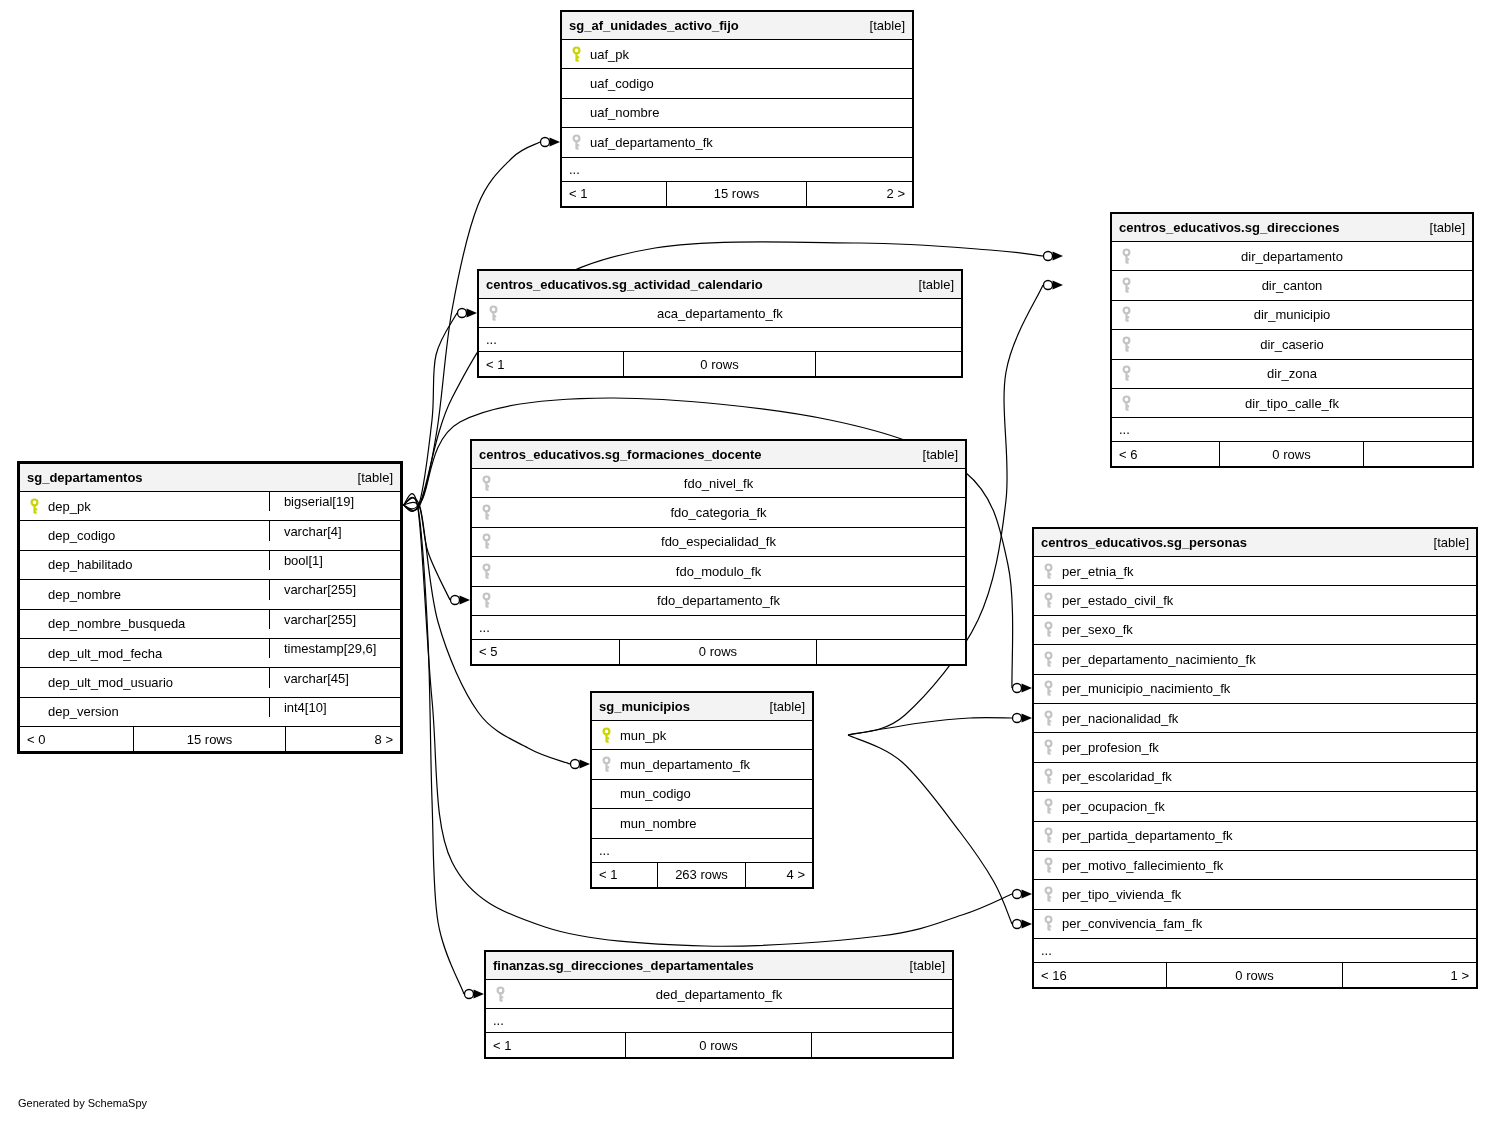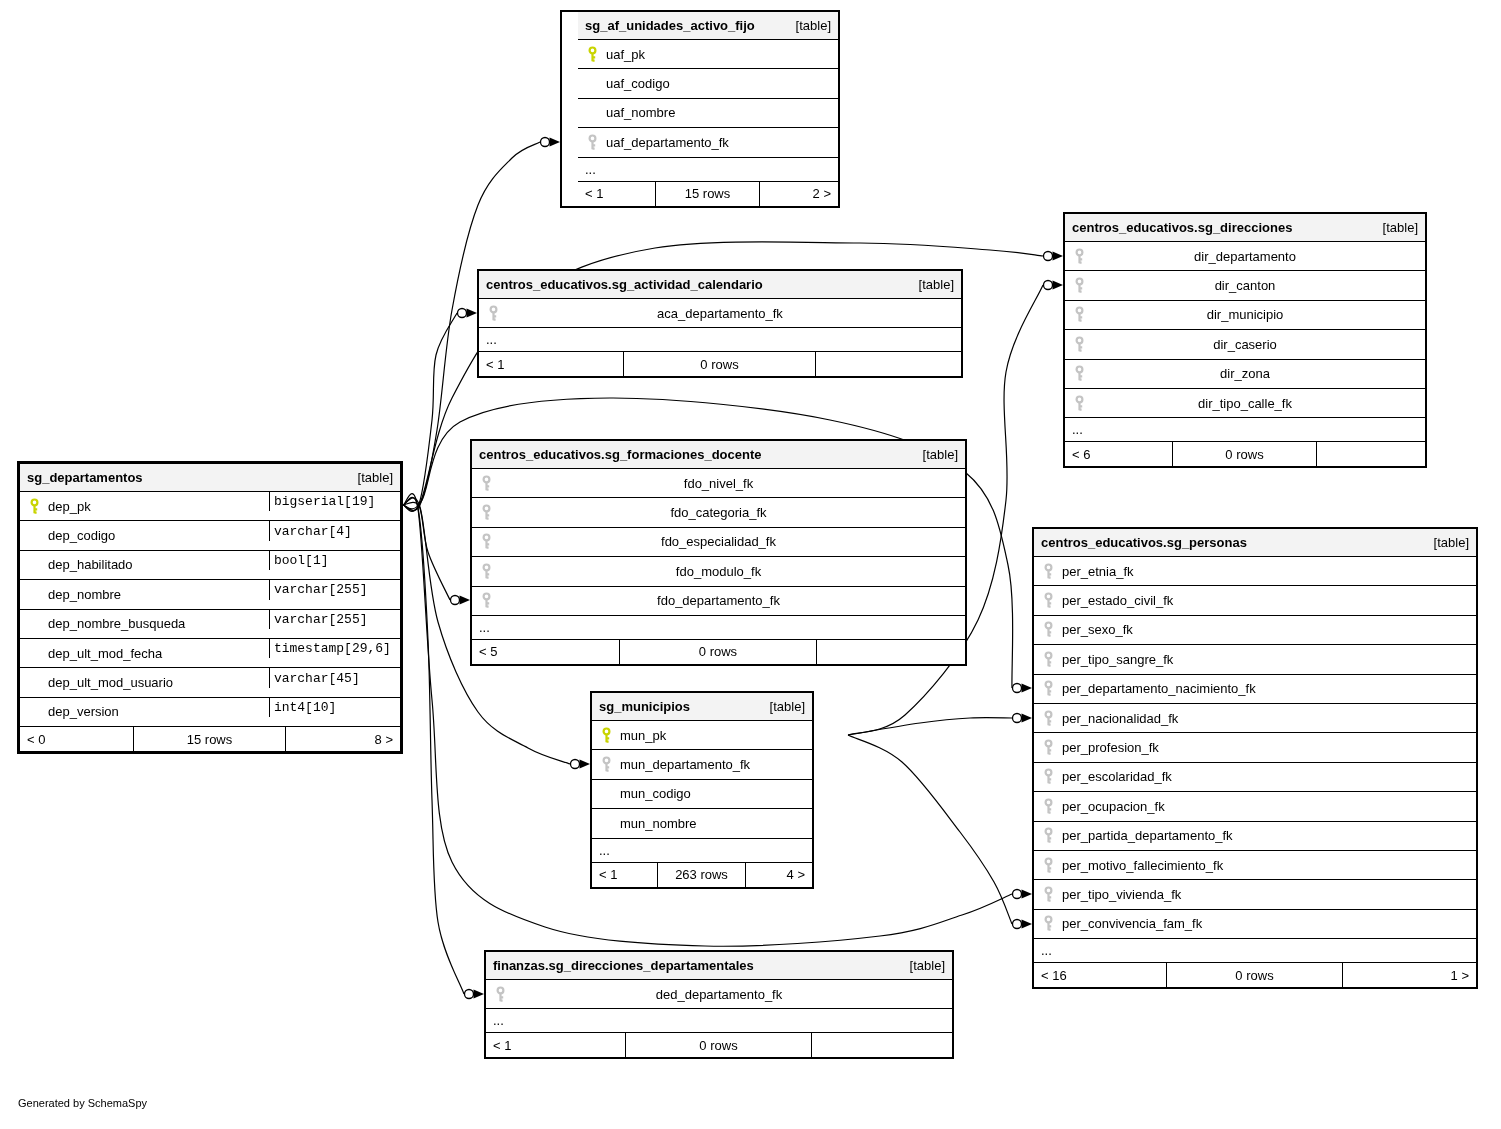--- a/index.html
+++ b/index.html
@@ -9,21 +9,21 @@
   .tbl{position:absolute;z-index:2;background:#fff;border:2px solid #000;box-sizing:border-box;font-size:13px;line-height:1;}
   .tbl.focal{border-width:3px;}
   .hdr{display:flex;justify-content:space-between;align-items:center;background:#f3f3f3;border-bottom:1px solid #000;height:27px;padding:0 7px;}
   .hdr .hname{font-weight:bold;white-space:nowrap;}
   .hdr .htag{font-weight:normal;white-space:nowrap;}
   .row{display:flex;align-items:center;border-bottom:1px solid #000;height:28.4px;position:relative;background:#fff;}
   .row .icon{width:11px;height:17px;margin-left:9px;flex:none;}
   .row .icon.empty{visibility:hidden;}
   .row .cname{margin-left:8px;white-space:nowrap;}
   .row.center .cname{position:absolute;left:0;right:0;margin:0;text-align:center;}
-  .row .ctype{position:absolute;left:65.5%;top:0;bottom:9px;border-left:1px solid #000;display:flex;align-items:center;padding-left:4px;white-space:nowrap;font-family:Liberation Mono, monospace;}
+  .row .ctype{position:absolute;left:65.5%;top:0;bottom:9px;border-left:1px solid #000;display:flex;align-items:center;padding-left:14px;white-space:nowrap;}
   .ell{height:23px;border-bottom:1px solid #000;display:flex;align-items:center;padding-left:7px;background:#fff;}
   .ftr{height:24px;display:flex;background:#fff;}
   .ftr span{display:flex;align-items:center;box-sizing:border-box;white-space:nowrap;}
   .ftr .f-left{width:30%;padding-left:7px;border-right:1px solid #000;}
   .ftr .f-center{width:40%;justify-content:center;border-right:1px solid #000;}
   .ftr .f-right{width:30%;justify-content:flex-end;padding-right:7px;}
   #note{position:absolute;left:18px;top:1097px;font-size:11px;z-index:2;}
 </style>
 </head>
 <body>
@@ -80,21 +80,21 @@
         <circle cx="1017" cy="718" r="4.5" fill="#ffffff" stroke="#000000" stroke-width="1.3"></circle>
         <polygon points="1032,718 1021.5,713.5 1021.5,722.5" fill="#000000"></polygon>
       </g>
       <g>
         <path d="M848,735 C857.0,739.5 883.3,745.8 902,762 C920.7,778.2 944.7,812.0 960,832 C975.3,852.0 985.3,866.7 994,882 C1002.7,897.3 1009.0,917.0 1012,924" fill="none" stroke="#000000" stroke-width="1.2"></path>
         <circle cx="1017" cy="924" r="4.5" fill="#ffffff" stroke="#000000" stroke-width="1.3"></circle>
         <polygon points="1032,924 1021.5,919.5 1021.5,928.5" fill="#000000"></polygon>
       </g>
     </svg>
   <div id="tables">
-      <div class="tbl" style="left: 560px; top: 10px; width: 280px; padding-left: 16px;">
+      <div class="tbl" style="left: 560px; top: 10px; width: 354px;">
         <div class="hdr">
           <span class="hname">sg_af_unidades_activo_fijo</span>
           <span class="htag">[table]</span>
         </div>
         <div class="row">
           <span class="icon"><svg viewBox="0 0 11 17" width="11" height="17">
               <circle cx="5.5" cy="4.4" r="2.9" fill="none" stroke="#c9d400" stroke-width="2.2"></circle>
               <path d="M5.5 7.3 L5.5 15.2 M5.5 11.4 L8.2 11.4 M5.5 14.6 L7.6 14.6" fill="none" stroke="#c9d400" stroke-width="2.2"></path>
             </svg></span>
           <span class="cname">uaf_pk</span>
@@ -114,21 +114,21 @@
             </svg></span>
           <span class="cname">uaf_departamento_fk</span>
         </div>
         <div class="ell">...</div>
         <div class="ftr">
           <span class="f-left">&lt; 1</span>
           <span class="f-center">15 rows</span>
           <span class="f-right">2 &gt;</span>
         </div>
       </div>
-      <div class="tbl" style="left: 1063px; top: 212px; width: 364px;">
+      <div class="tbl" style="left: 1110px; top: 212px; width: 364px;">
         <div class="hdr">
           <span class="hname">centros_educativos.sg_direcciones</span>
           <span class="htag">[table]</span>
         </div>
         <div class="row center">
           <span class="icon"><svg viewBox="0 0 11 17" width="11" height="17">
               <circle cx="5.5" cy="4.4" r="2.9" fill="none" stroke="#c4c4c4" stroke-width="2.2"></circle>
               <path d="M5.5 7.3 L5.5 15.2 M5.5 11.4 L8.2 11.4 M5.5 14.6 L7.6 14.6" fill="none" stroke="#c4c4c4" stroke-width="2.2"></path>
             </svg></span>
           <span class="cname">dir_departamento</span>
@@ -353,28 +353,28 @@
               <circle cx="5.5" cy="4.4" r="2.9" fill="none" stroke="#c4c4c4" stroke-width="2.2"></circle>
               <path d="M5.5 7.3 L5.5 15.2 M5.5 11.4 L8.2 11.4 M5.5 14.6 L7.6 14.6" fill="none" stroke="#c4c4c4" stroke-width="2.2"></path>
             </svg></span>
           <span class="cname">per_sexo_fk</span>
         </div>
         <div class="row">
           <span class="icon"><svg viewBox="0 0 11 17" width="11" height="17">
               <circle cx="5.5" cy="4.4" r="2.9" fill="none" stroke="#c4c4c4" stroke-width="2.2"></circle>
               <path d="M5.5 7.3 L5.5 15.2 M5.5 11.4 L8.2 11.4 M5.5 14.6 L7.6 14.6" fill="none" stroke="#c4c4c4" stroke-width="2.2"></path>
             </svg></span>
-          <span class="cname">per_tipo_sangre_fk</span>
-        </div>
-        <div class="row">
-          <span class="icon"><svg viewBox="0 0 11 17" width="11" height="17">
-              <circle cx="5.5" cy="4.4" r="2.9" fill="none" stroke="#c4c4c4" stroke-width="2.2"></circle>
-              <path d="M5.5 7.3 L5.5 15.2 M5.5 11.4 L8.2 11.4 M5.5 14.6 L7.6 14.6" fill="none" stroke="#c4c4c4" stroke-width="2.2"></path>
-            </svg></span>
           <span class="cname">per_departamento_nacimiento_fk</span>
+        </div>
+        <div class="row">
+          <span class="icon"><svg viewBox="0 0 11 17" width="11" height="17">
+              <circle cx="5.5" cy="4.4" r="2.9" fill="none" stroke="#c4c4c4" stroke-width="2.2"></circle>
+              <path d="M5.5 7.3 L5.5 15.2 M5.5 11.4 L8.2 11.4 M5.5 14.6 L7.6 14.6" fill="none" stroke="#c4c4c4" stroke-width="2.2"></path>
+            </svg></span>
+          <span class="cname">per_municipio_nacimiento_fk</span>
         </div>
         <div class="row">
           <span class="icon"><svg viewBox="0 0 11 17" width="11" height="17">
               <circle cx="5.5" cy="4.4" r="2.9" fill="none" stroke="#c4c4c4" stroke-width="2.2"></circle>
               <path d="M5.5 7.3 L5.5 15.2 M5.5 11.4 L8.2 11.4 M5.5 14.6 L7.6 14.6" fill="none" stroke="#c4c4c4" stroke-width="2.2"></path>
             </svg></span>
           <span class="cname">per_nacionalidad_fk</span>
         </div>
         <div class="row">
           <span class="icon"><svg viewBox="0 0 11 17" width="11" height="17">

